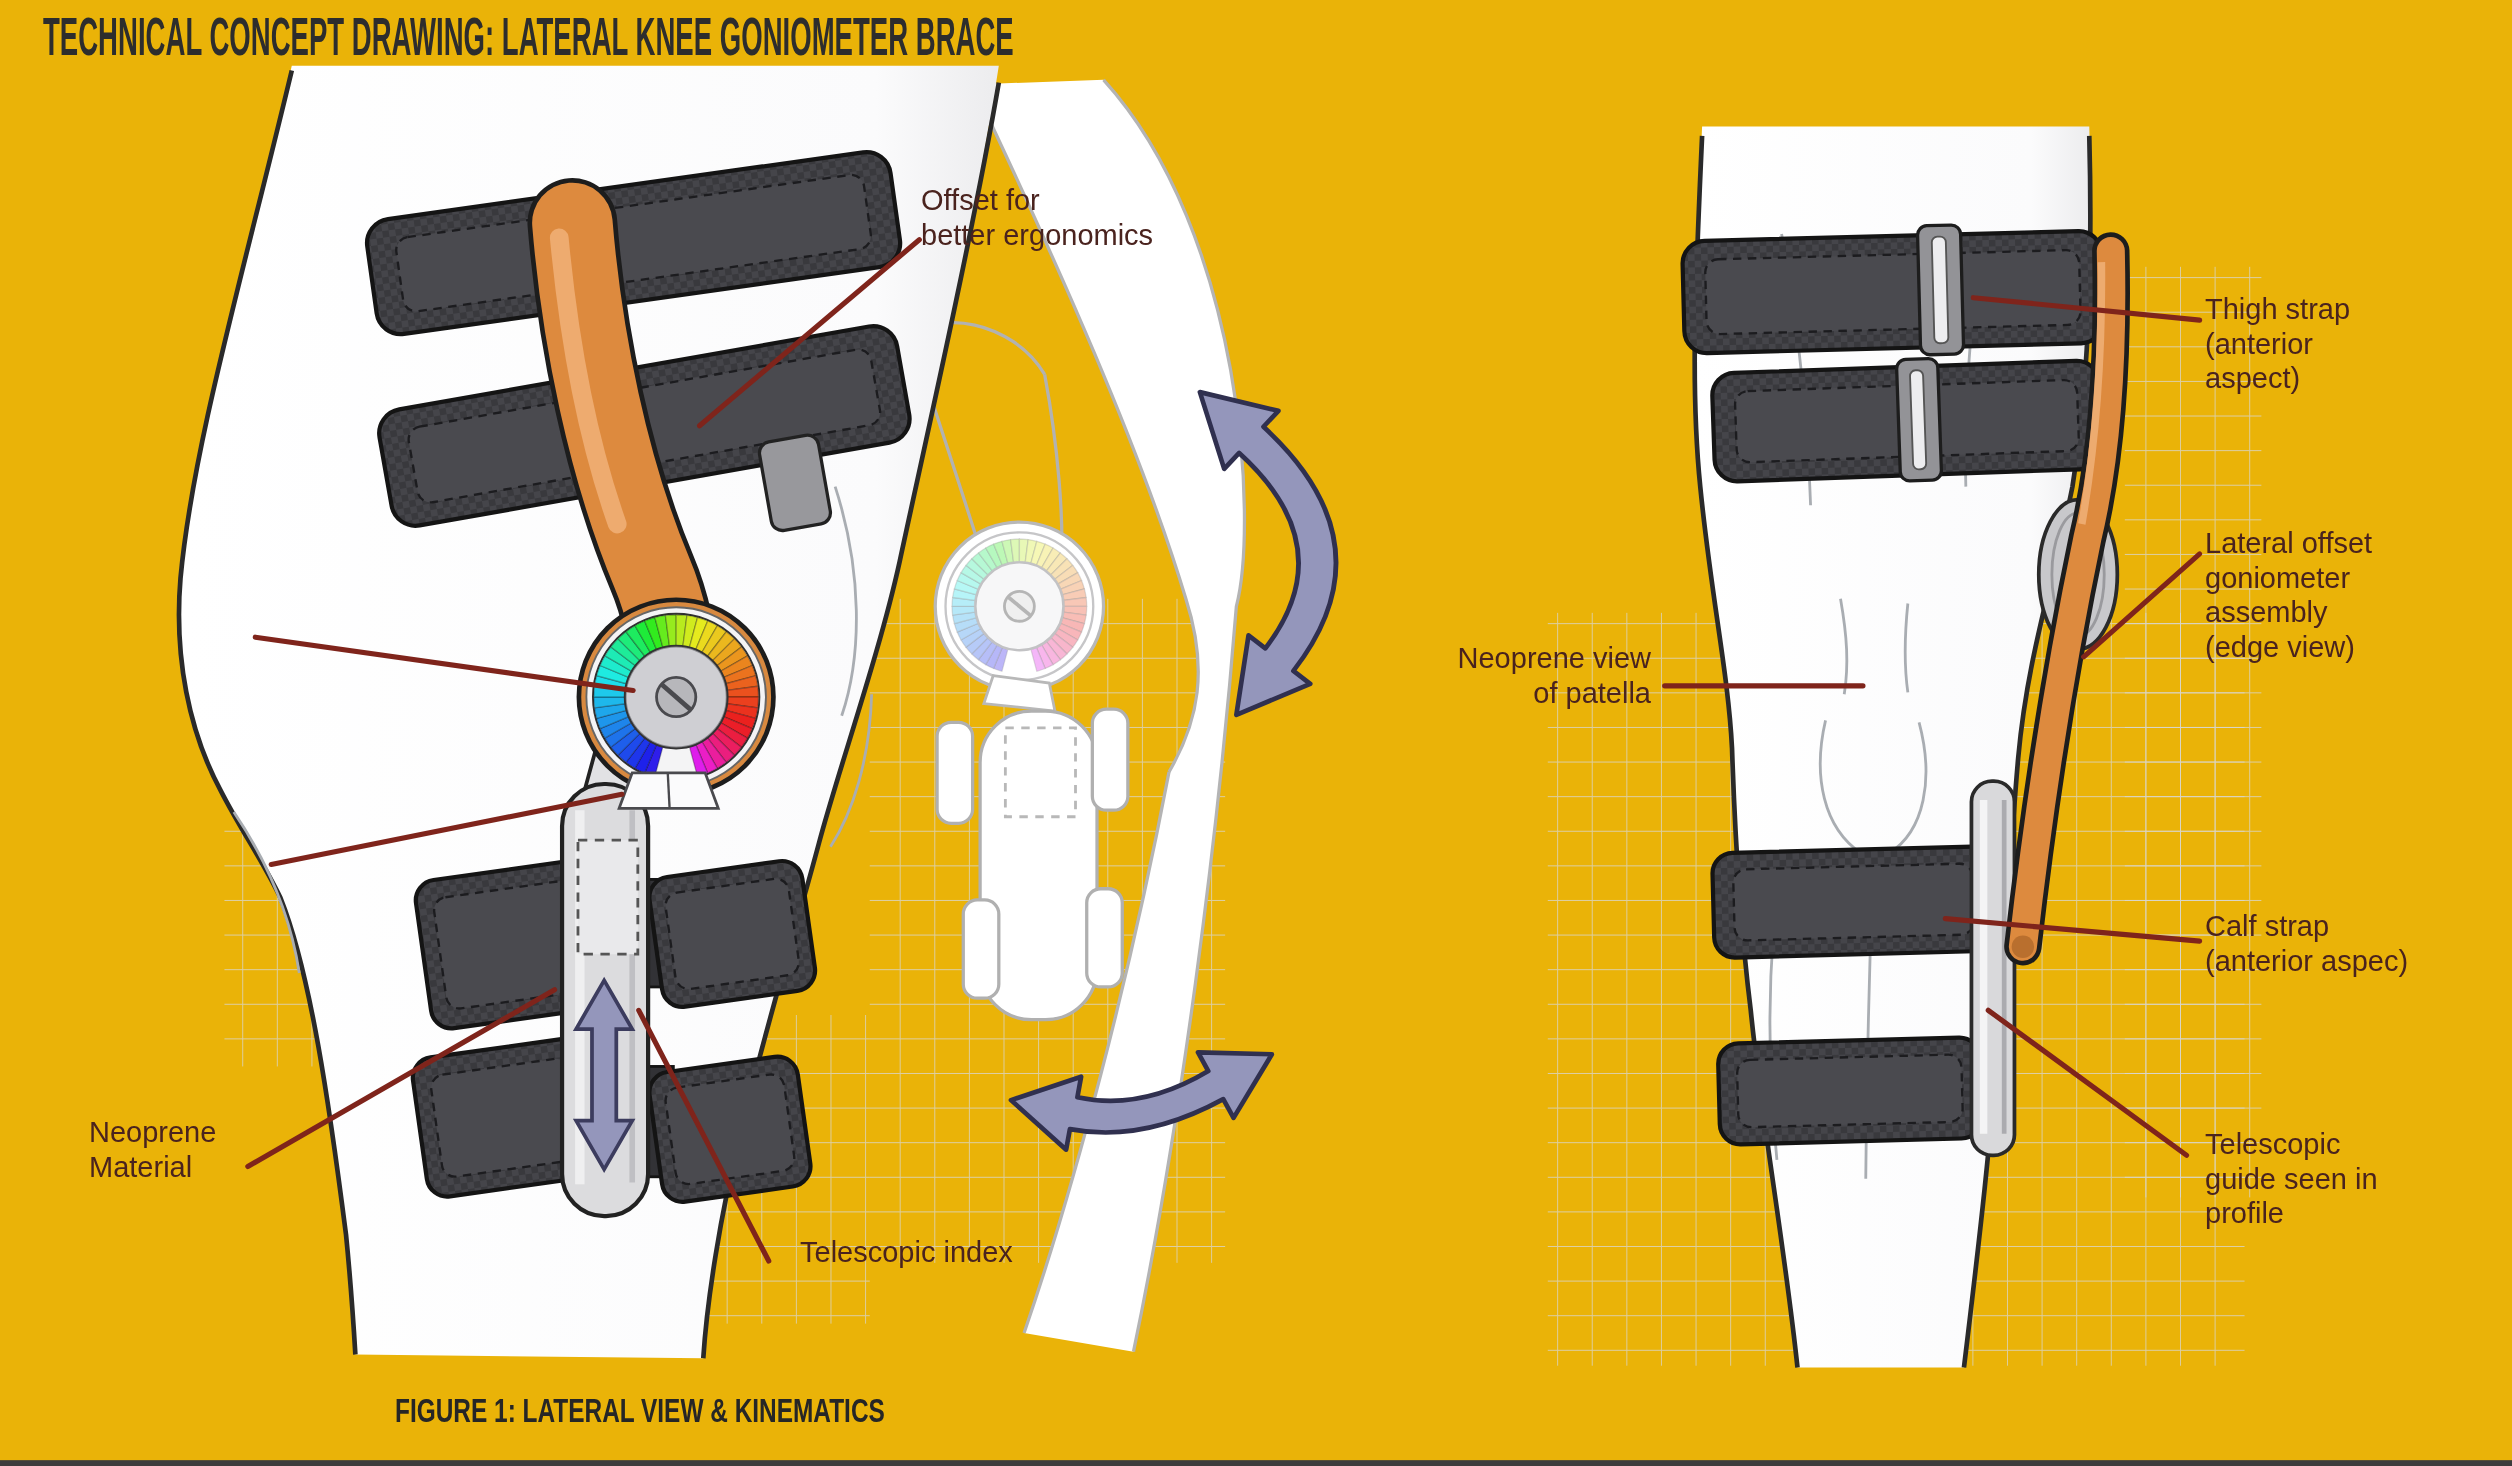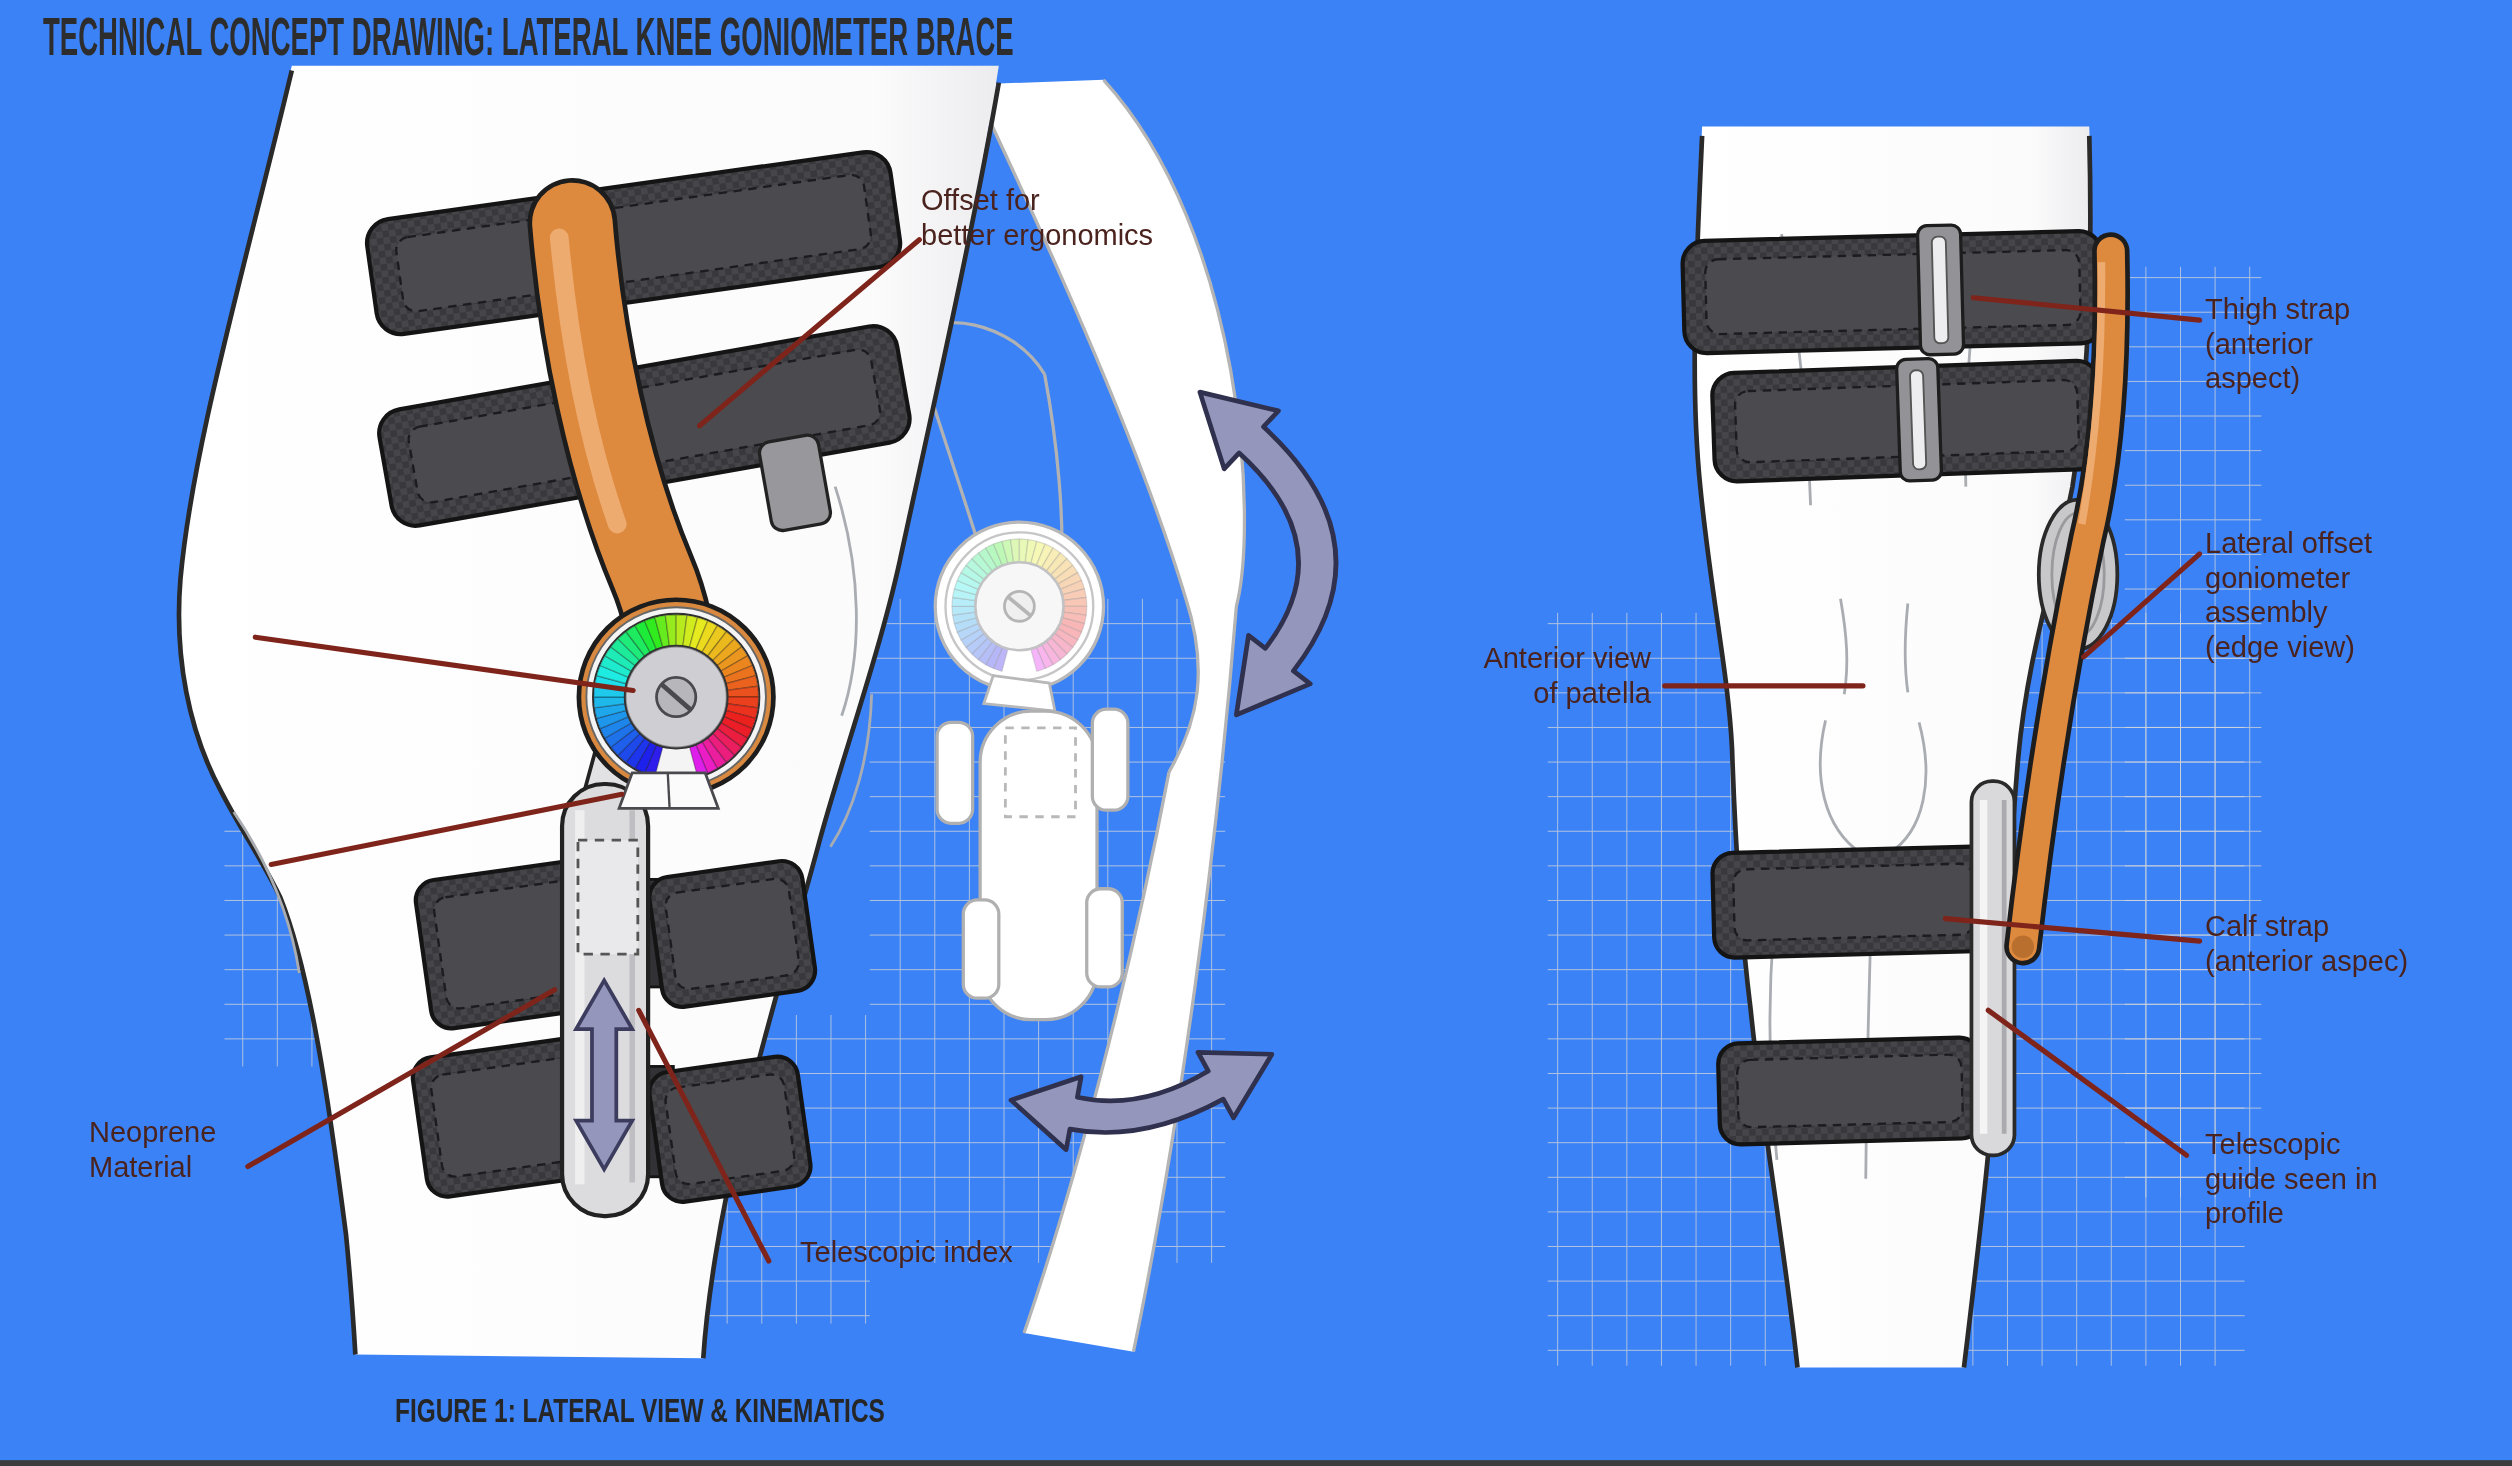--- a/index.html
+++ b/index.html
@@ -1,16 +1,16 @@
 <!DOCTYPE html>
 <html style="font-size:15px"><head>
 <meta charset="utf-8">
 <style>
   html,body{margin:0;padding:0;background:#fff;font-family:"Liberation Sans",sans-serif}
-  #canvas{position:relative;width:2512px;height:1467px;background:#3b82f6;overflow:hidden}
+  #canvas{position:relative;width:2512px;height:1467px;background:#eab308;overflow:hidden}
   #art{position:absolute;left:0;top:0}
   .ttl{position:absolute;left:43px;top:5.6px;color:#2d2d2d;font-size:53px;font-weight:700;white-space:nowrap}
   .ttl>span{display:inline-block;transform:scaleX(.52);transform-origin:left center}
   .cap{position:absolute;color:#262626;font-size:33px;font-weight:700;text-align:left;white-space:nowrap}
   .cap>span{display:inline-block;transform:scaleX(.74);transform-origin:center}
   .lbl{position:absolute;color:#4a231e;font-size:29px;line-height:1.19;white-space:pre-line;font-weight:400}
   #lbl-colored{left:56px;top:554px;width:198px;text-align:right}
   #lbl-window{left:58px;top:821px;width:271px;text-align:center}
   #lbl-neoprene{left:89px;top:1115px;width:309px}
   #lbl-teleslink{left:800px;top:1235px}
@@ -331,21 +331,21 @@
 
 <div class="lbl" id="lbl-neoprene">Neoprene
 Material</div>
 <div class="lbl" id="lbl-teleslink">Telescopic index</div>
 <div class="lbl" id="lbl-offset">Offset for
 better ergonomics</div>
 
 <div class="lbl" id="lbl-thighstrap">Thigh strap
 (anterior
 aspect)</div>
-<div class="lbl" id="lbl-anterior">Anterior view
+<div class="lbl" id="lbl-anterior">Neoprene view
 of patella</div>
 <div class="lbl" id="lbl-lateral">Lateral offset
 goniometer
 assembly
 (edge view)</div>
 <div class="lbl" id="lbl-calfstrap">Calf strap
 (anterior aspec)</div>
 <div class="lbl" id="lbl-guide">Telescopic
 guide seen in
 profile</div>

